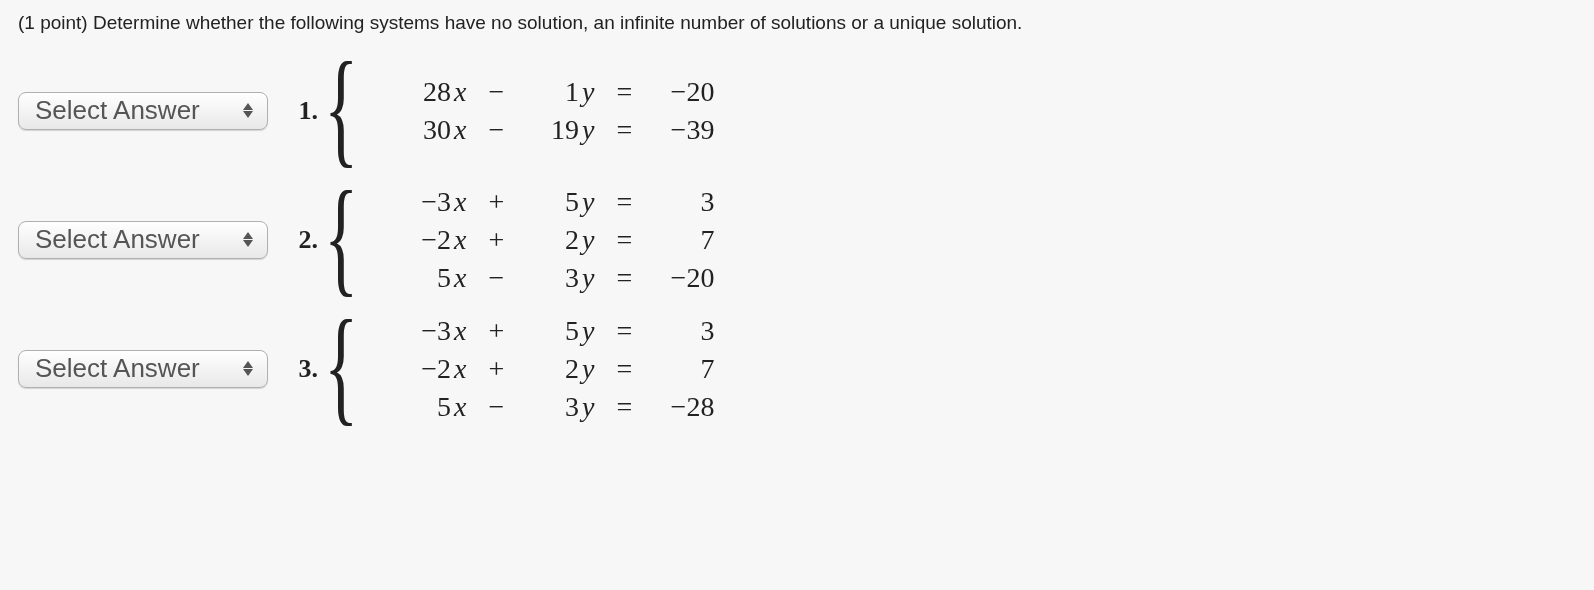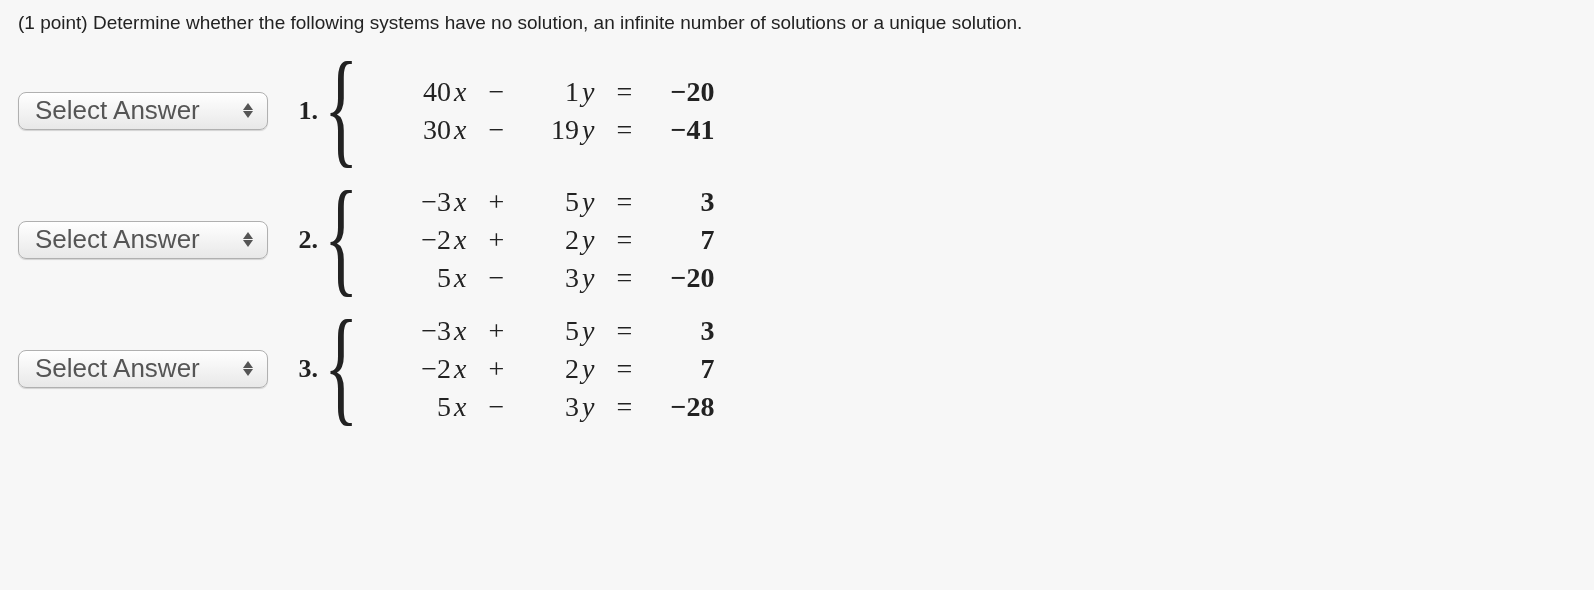--- a/index.html
+++ b/index.html
@@ -89,21 +89,21 @@
   table.eq {
     border-collapse: collapse;
   }
   table.eq td {
     padding: 3px 8px;
     text-align: center;
     min-width: 28px;
     white-space: nowrap;
   }
   table.eq td.term { text-align: right; min-width: 68px; }
-  table.eq td.rhs  { text-align: right; min-width: 60px; font-weight: bold; }
+  table.eq td.rhs  { text-align: right; min-width: 60px; }
   .var { font-style: italic; padding-left: 3px; }
 </style>
 </head>
 <body>
 
 <div class="prompt">
   <span>(1 point) </span><span>Determine whether the following systems have no solution, an infinite number of solutions or a unique solution.</span>
 </div>
 
 <div class="problem-row">
@@ -115,32 +115,32 @@
           <span class="tri-down"></span>
       </span>
     </div>
   </div>
   <div class="p-number">1.</div>
   <div class="system">
     <span class="brace">{</span>
     <table class="eq">
       <tbody>
           <tr>
-        <td class="term"><span>40</span><span class="var">x</span></td>
+        <td class="term"><span>28</span><span class="var">x</span></td>
         <td>−</td>
         <td class="term"><span>1</span><span class="var">y</span></td>
         <td>=</td>
         <td class="rhs">−20</td>
       </tr>
       <tr>
         <td class="term"><span>30</span><span class="var">x</span></td>
         <td>−</td>
         <td class="term"><span>19</span><span class="var">y</span></td>
         <td>=</td>
-        <td class="rhs">−41</td>
+        <td class="rhs">−39</td>
       </tr>
     </tbody>
       </table>
   </div>
 </div>
 
 <div class="problem-row">
   <div class="select-wrap">
     <div class="select-btn">
       <span>Select Answer</span>

